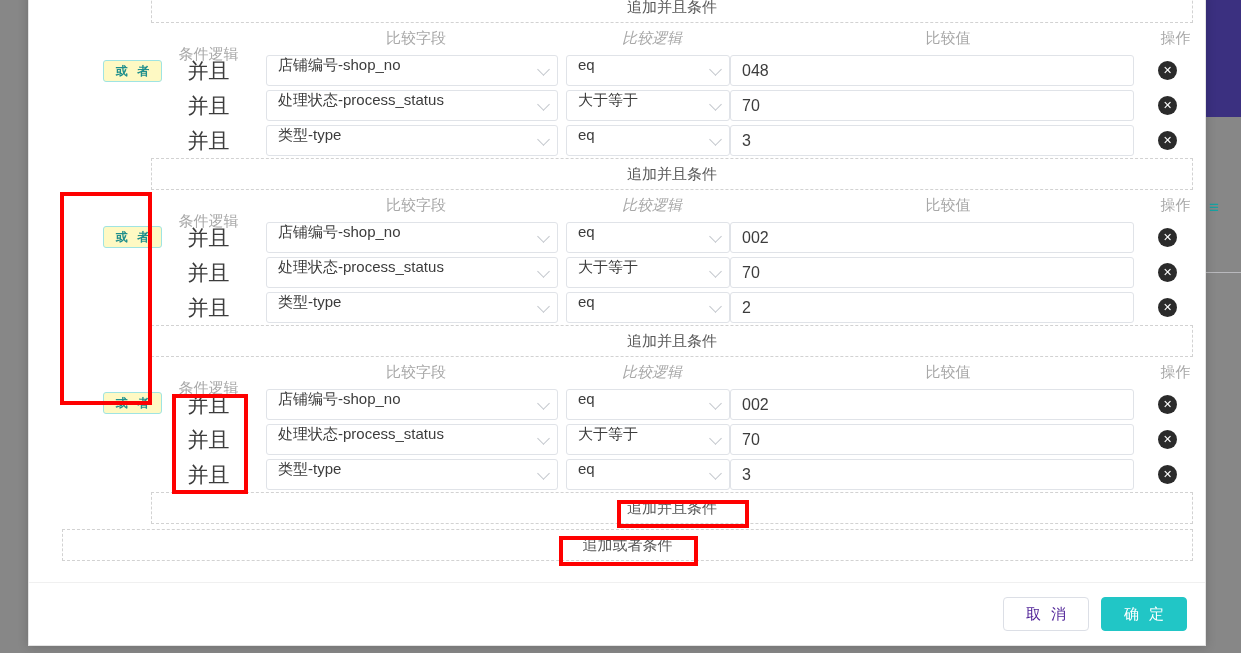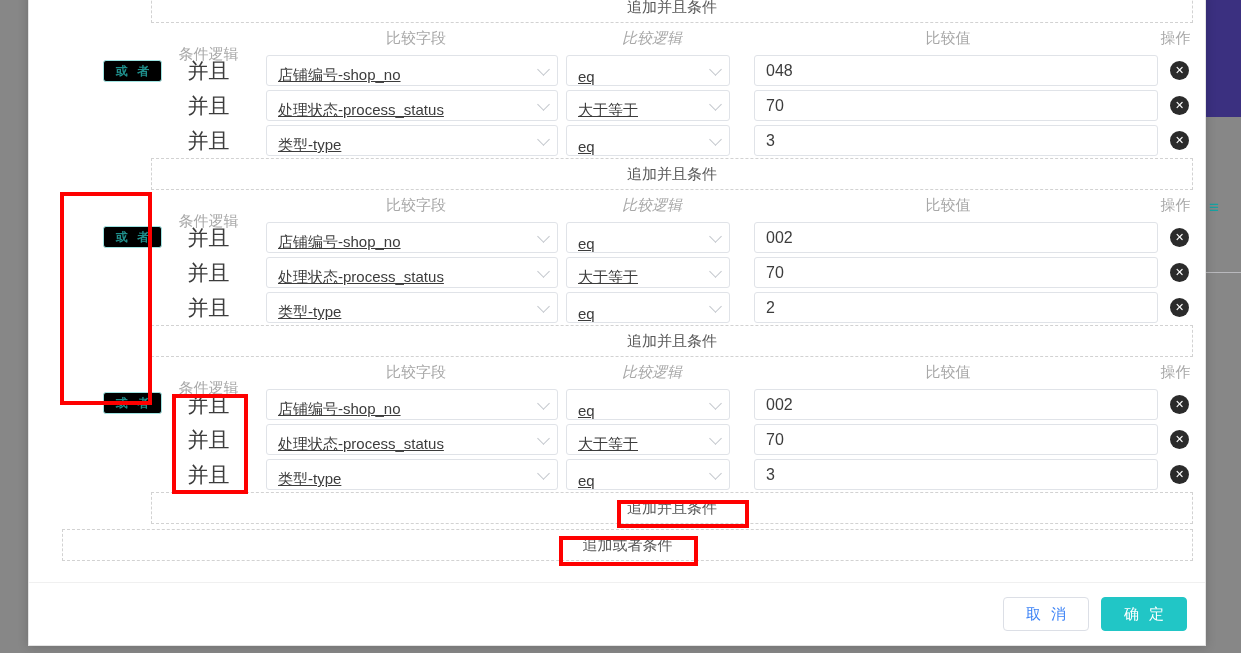--- a/index.html
+++ b/index.html
@@ -103,31 +103,30 @@
     color: #3c3c3c;
     font-size: 21px;
   }
   .select-box {
     position: relative;
     height: 31px;
     border: 1px solid #e0e3e8;
     border-radius: 3px;
     background: #fff;
     display: flex;
-    align-items: flex-end;
+    align-items: flex-start;
     padding: 0 26px 0 11px;
     color: #3c3c3c;
     font-size: 15px;
     cursor: pointer;
     white-space: nowrap;
     overflow: hidden;
-    text-decoration: underline;
   }
   .sel-field { width: 292px; margin-right: 8px; }
-  .sel-logic { width: 164px; margin-right: 24px; }
+  .sel-logic { width: 164px; margin-right: 0; }
   .chev {
     position: absolute;
     right: 9px; top: 50%;
     width: 9px; height: 9px;
     margin-top: -6px;
     border-right: 1.6px solid #c2c6cc;
     border-bottom: 1.6px solid #c2c6cc;
     transform: rotate(45deg);
   }
   .val-box {
@@ -161,21 +160,21 @@
     cursor: pointer;
     font-weight: bold;
     font-family: "DejaVu Sans", sans-serif;
   }
 
   
   .or-badge {
     position: absolute;
     left: 74px;
     width: 59px; height: 22px;
-    background: #000000;
+    background: #fef9c3;
     border: 1px solid #9fe4e2;
     border-radius: 3px;
     color: #1f8f8c;
     font-size: 12px;
     line-height: 20px;
     text-align: center;
     letter-spacing: 3px;
     text-indent: 3px;
     font-weight: bold;
     cursor: pointer;
@@ -199,21 +198,21 @@
     border-radius: 4px;
     font-size: 15px;
     letter-spacing: 3px;
     text-indent: 3px;
     cursor: pointer;
     display: flex;
     align-items: center;
     justify-content: center;
     border: 1px solid #dcdfe6;
     background: #fff;
-    color: #3b82f6;
+    color: #4c1d95;
   }
   .btn.primary {
     background: #21c6c6;
     border-color: #21c6c6;
     color: #ffffff;
   }
 
   
   .annot {
     position: absolute;

